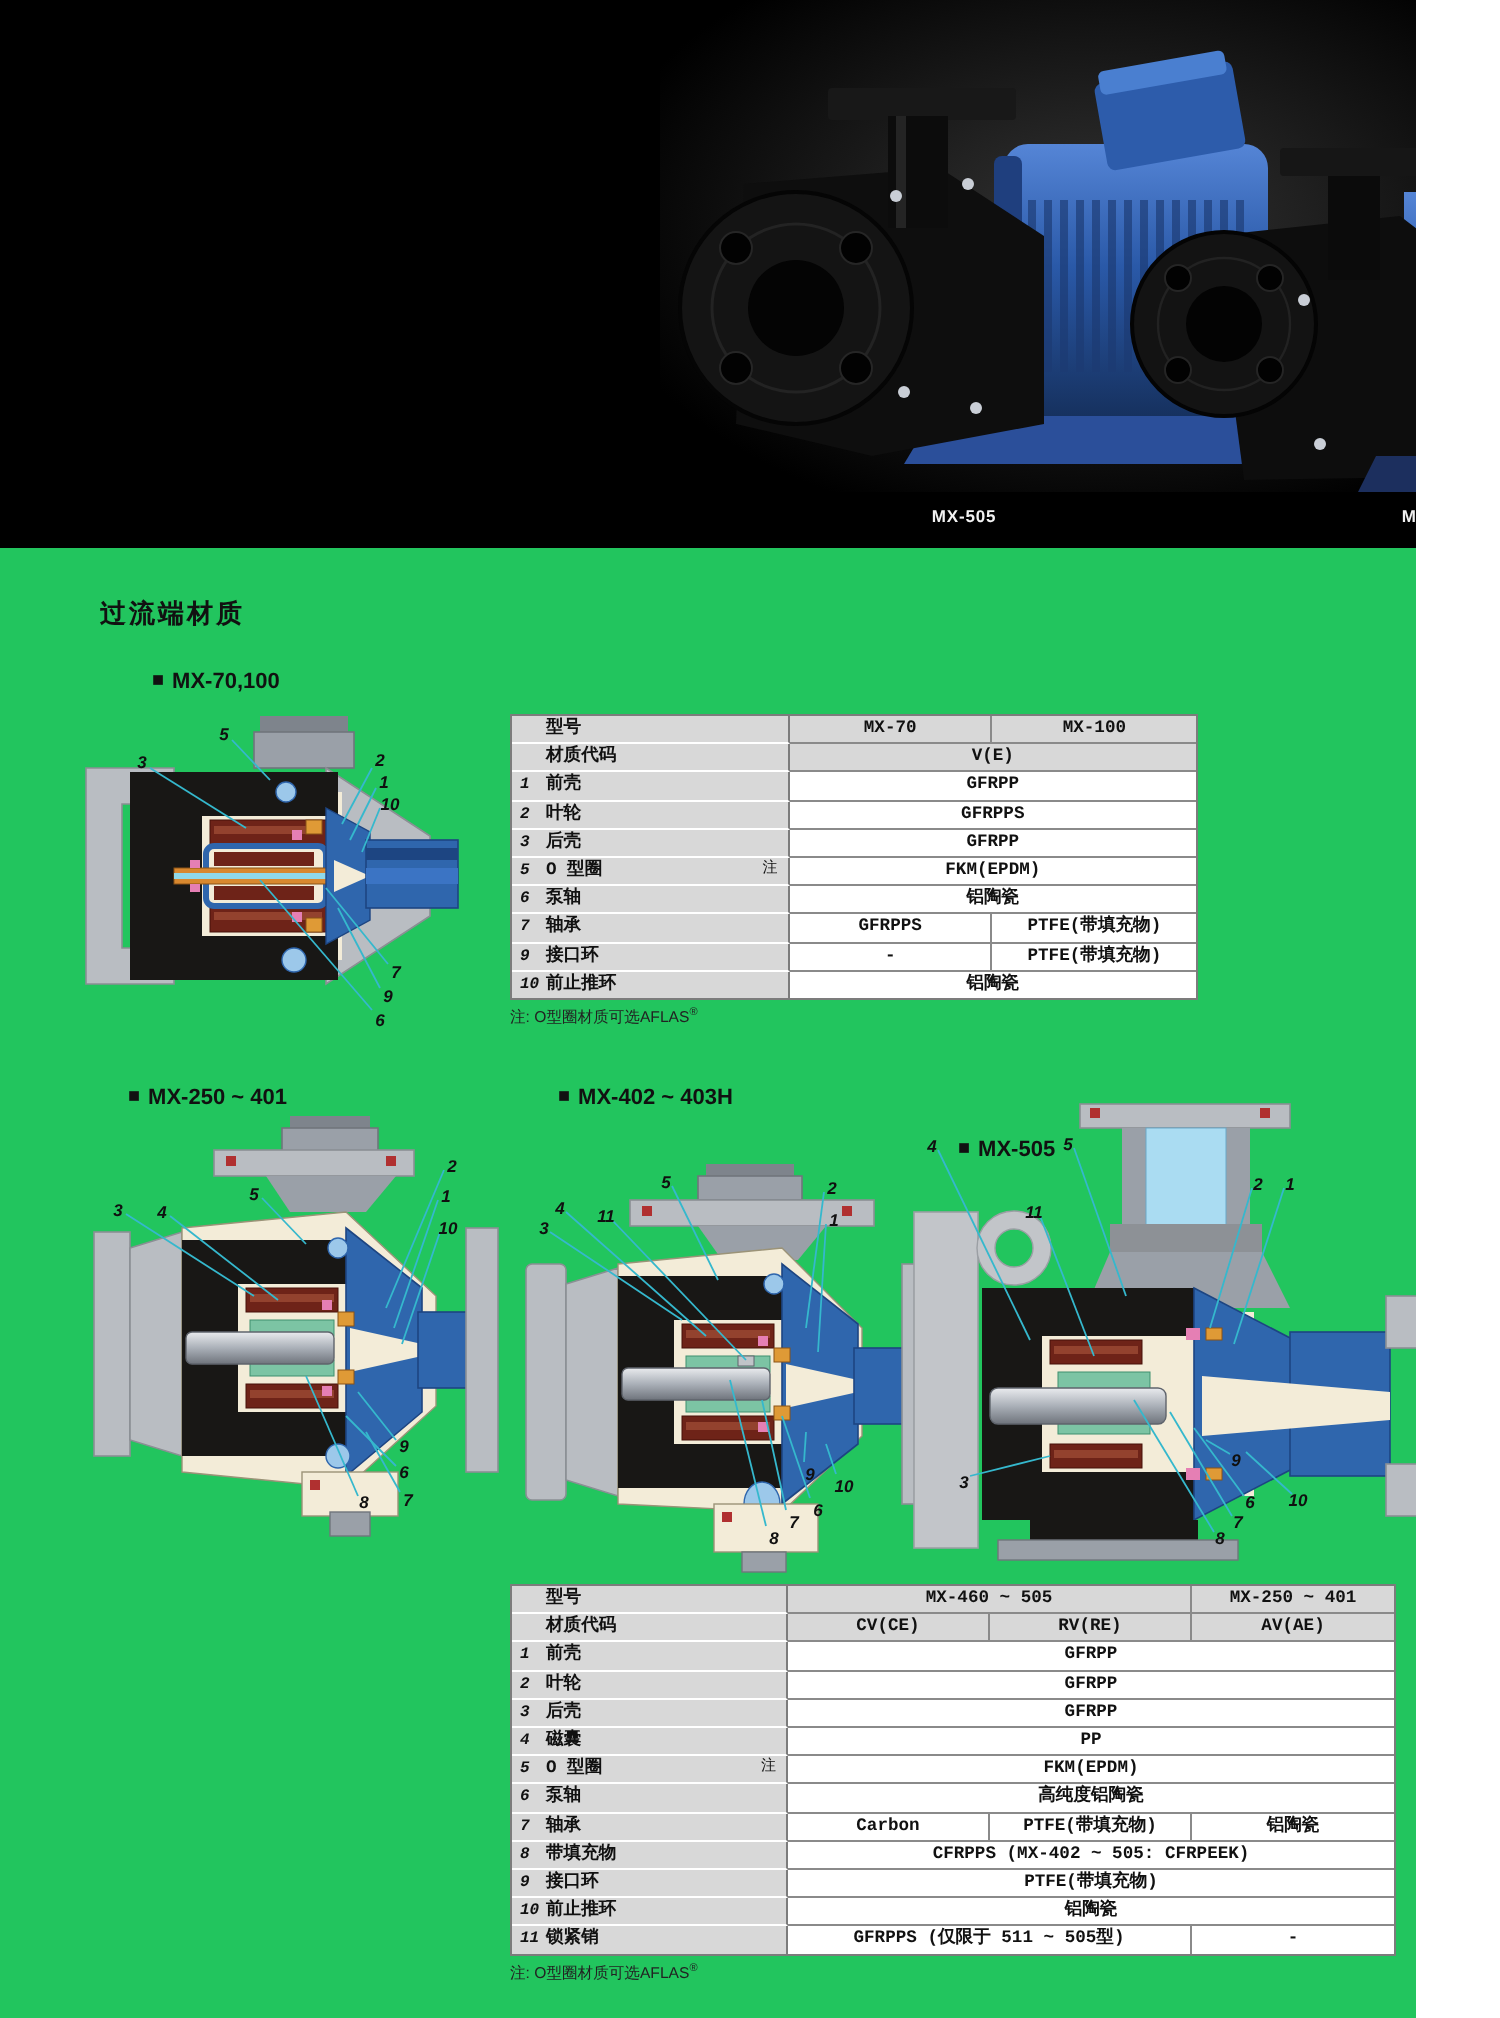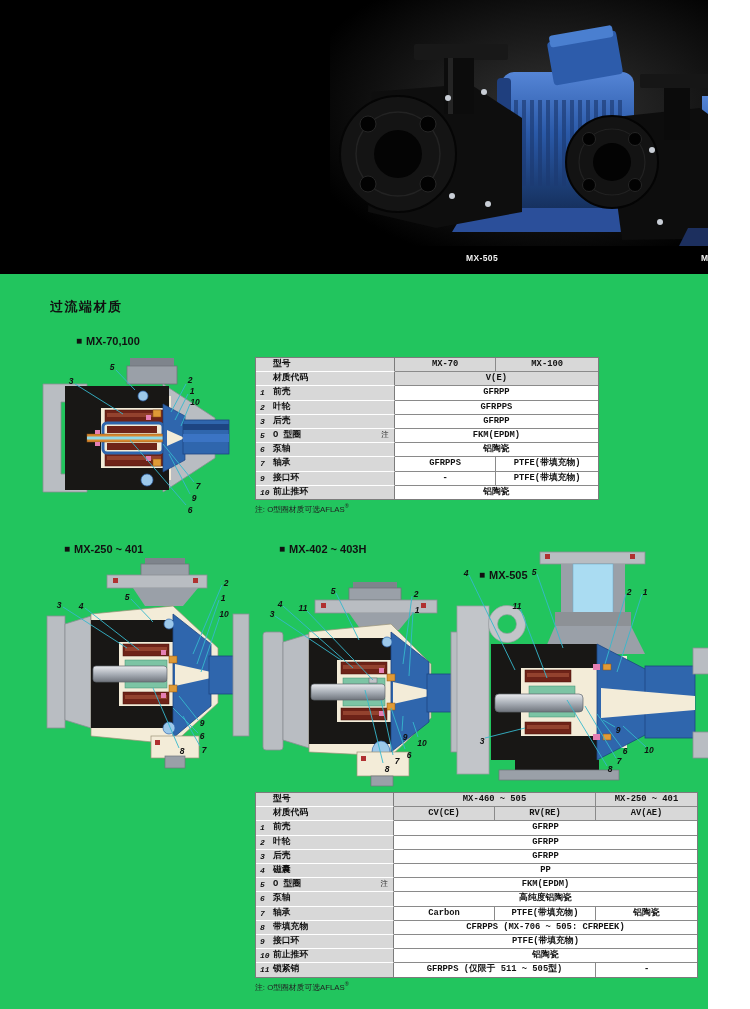--- a/index.html
+++ b/index.html
@@ -504,21 +504,21 @@
         <td class="val" colspan="3">高纯度铝陶瓷</td>
       </tr>
       <tr>
         <td class="lbl"><i class="no">7</i><span>轴承</span></td>
         <td class="val">Carbon</td>
         <td class="val">PTFE(带填充物)</td>
         <td class="val">铝陶瓷</td>
       </tr>
       <tr>
         <td class="lbl"><i class="no">8</i><span>带填充物</span></td>
-        <td class="val" colspan="3">CFRPPS (MX-706 ~ 505: CFRPEEK)</td>
+        <td class="val" colspan="3">CFRPPS (MX-402 ~ 505: CFRPEEK)</td>
       </tr>
       <tr>
         <td class="lbl"><i class="no">9</i><span>接口环</span></td>
         <td class="val" colspan="3">PTFE(带填充物)</td>
       </tr>
       <tr>
         <td class="lbl"><i class="no">10</i><span>前止推环</span></td>
         <td class="val" colspan="3">铝陶瓷</td>
       </tr>
       <tr>

